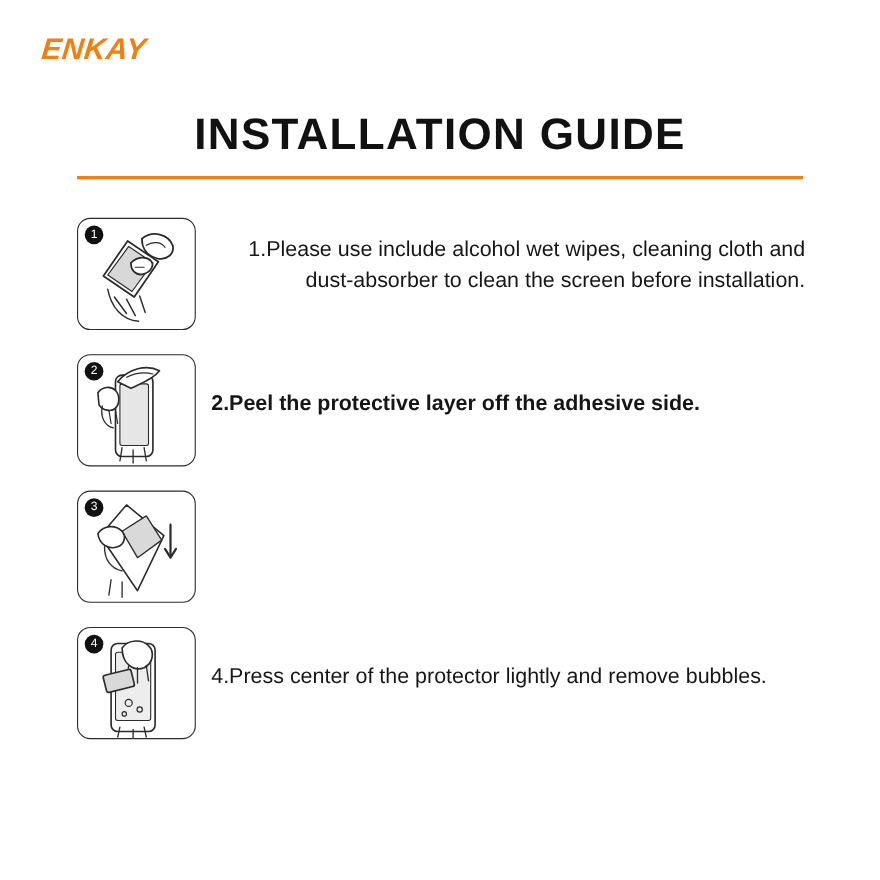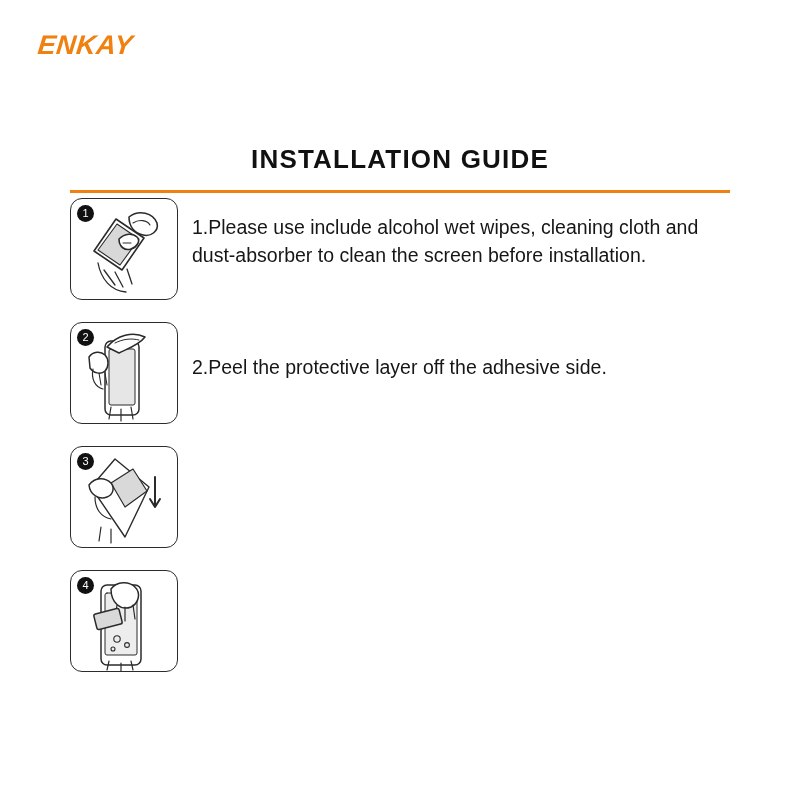--- a/index.html
+++ b/index.html
@@ -41,27 +41,26 @@
 
   
   .title-block {
     position: absolute;
     left: 70px;
     top: 100px;
     width: 660px;
     text-align: center;
   }
   .guide-title {
-    font-size: 26px;
+    font-size: 40px;
     font-weight: bold;
     letter-spacing: 1.2px;
     color: #111111;
     line-height: 1.1;
     font-family: "Liberation Sans", sans-serif;
-    margin-top: 45px;
   }
   .title-rule {
     margin-top: 16px;
     height: 3px;
     background: #f08010;
     width: 660px;
   }
 
   
   .steps {
@@ -106,22 +105,23 @@
     top: 0;
   }
   .step-text {
     padding-left: 14px;
     padding-top: 16px;
     font-size: 19.5px;
     line-height: 1.42;
     color: #161616;
     font-family: "Liberation Sans", sans-serif;
     max-width: 540px;
-  }
-  .step-2 .step-text { padding-top: 32px; }
+    text-align: right;
+  }
+  .step-2 .step-text { padding-top: 32px; font-weight: bold; }
   .step-3 .step-text { padding-top: 28px; }
   .step-4 .step-text { padding-top: 28px; line-height: 1.75; }
 </style>
 </head>
 <body>
 
 <div class="page">
 
   <div class="brand">
     <span class="brand-text">ENKAY</span>
@@ -216,16 +216,17 @@
             <rect x="24" y="40" width="26" height="16" rx="2" fill="#d9d9d9" transform="rotate(-14 37 48)"></rect>
 
             <circle cx="46" cy="68" r="3.2" stroke-width="1.1"></circle>
             <circle cx="56" cy="74" r="2.4" stroke-width="1.1"></circle>
             <circle cx="42" cy="78" r="2" stroke-width="1.1"></circle>
 
             <path d="M38 90 L36 99 M50 92 L50 100 M60 90 L62 99" stroke-width="1.2"></path>
           </g>
         </svg>
       </div>
+      <div class="step-text">4.Press center of the protector lightly and remove bubbles.</div>
     </div>
 
   </div>
 </div>
 
 </body></html>

